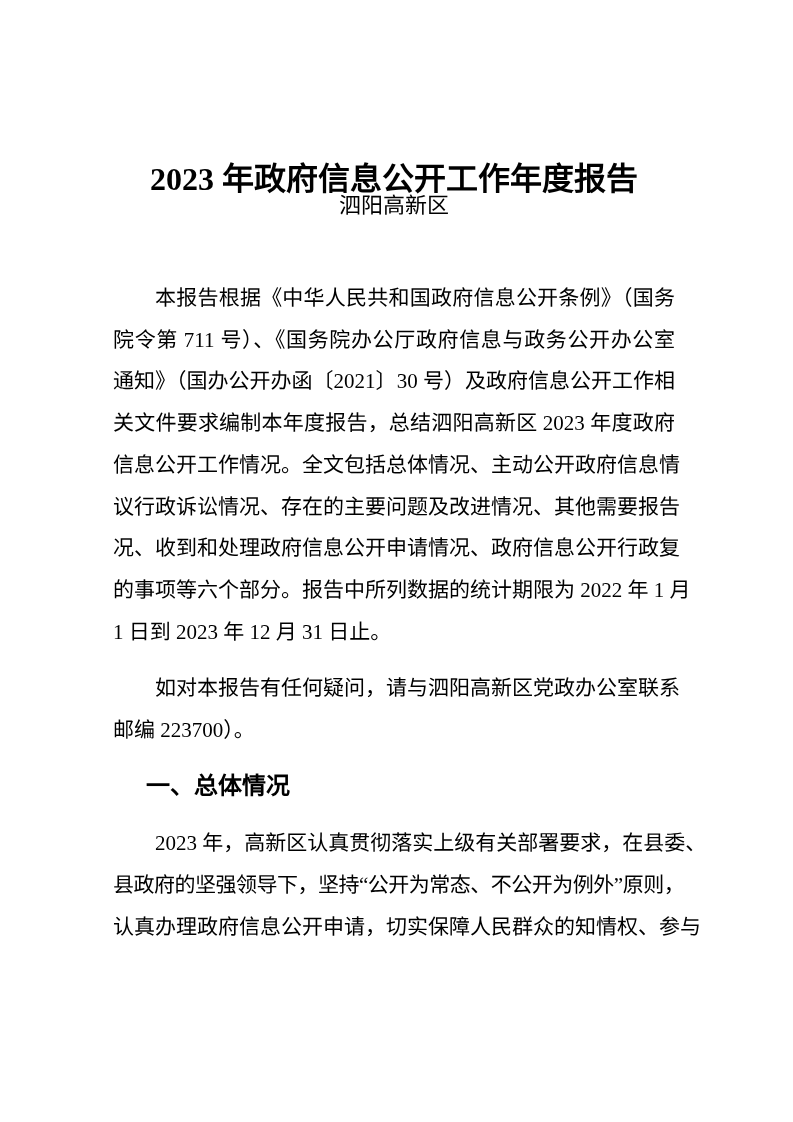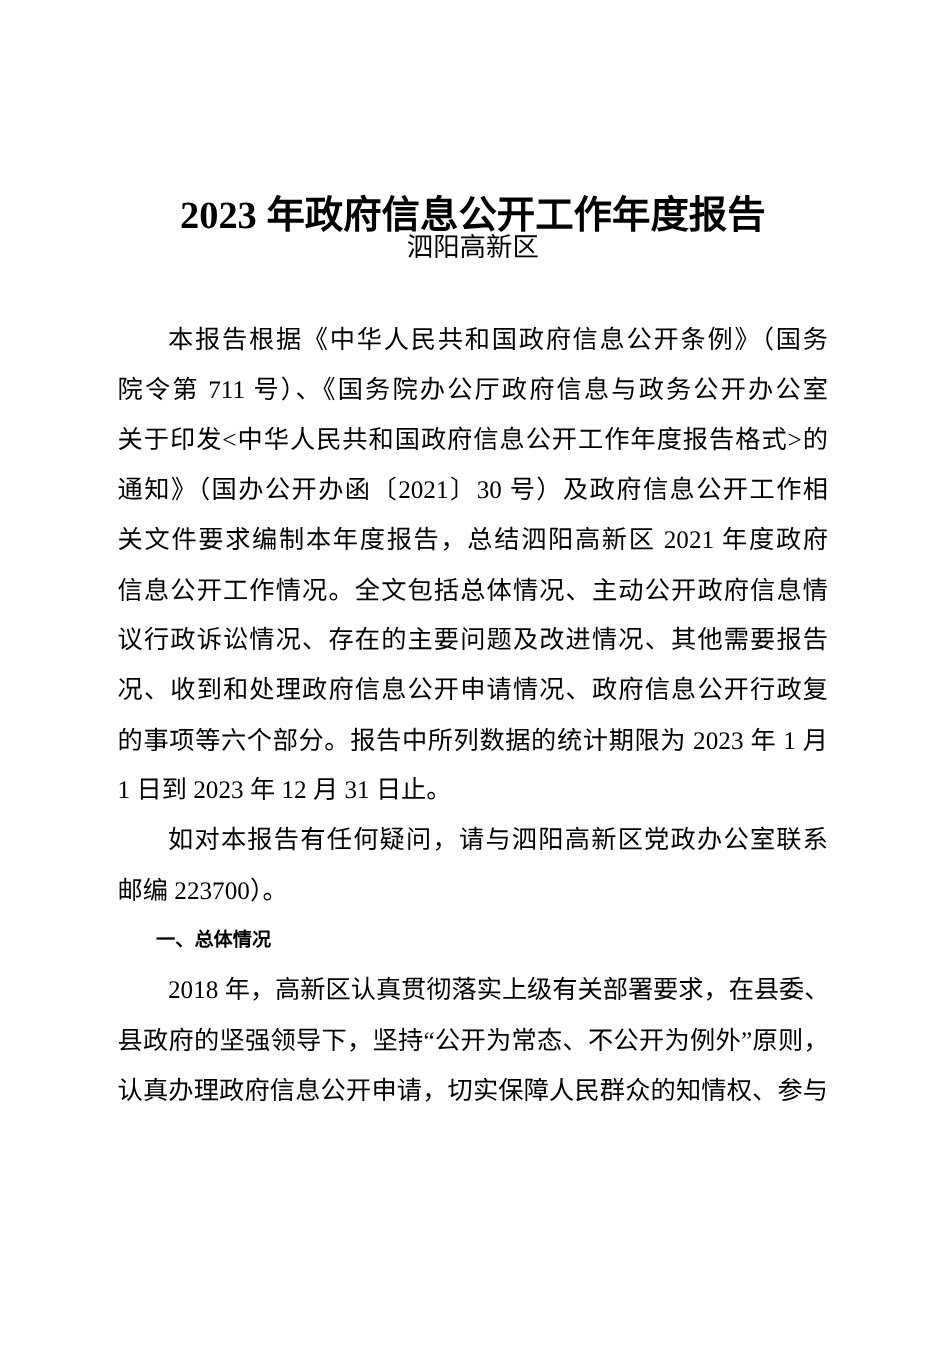--- a/index.html
+++ b/index.html
@@ -40,76 +40,75 @@
   }
   .doc-body {
     position: absolute;
     top: 263px;
     left: 98px;
     width: 592px;
     font-size: 21px;
     line-height: 41.7px;
     font-family: "Liberation Serif", "DejaVu Serif", serif;
   }
-  .para { margin: 0; padding: 0; }
+  .para { margin: 15px; padding: 0; }
   .line {
     display: block;
     text-align: justify;
     text-align-last: justify;
     white-space: nowrap;
   }
   .line.first { text-indent: 2em; }
   .line.endline {
     text-align: left;
     text-align-last: left;
   }
   .line.tight { letter-spacing: -0.5px; }
   .section-heading {
     display: block;
     text-indent: 2em;
     font-weight: bold;
-    font-size: 16px;
+    font-size: 24px;
     line-height: 41.7px;
-    font-family: Liberation Sans, sans-serif;
+    font-family: Liberation Mono, monospace;
     text-align: left;
     text-align-last: left;
     white-space: nowrap;
   }
 </style>
 </head>
 <body>
 
 <div class="page">
 
   <h1 class="doc-title">2023 年政府信息公开工作年度报告</h1>
 
   <div class="doc-subtitle">泗阳高新区</div>
 
   <div class="doc-body">
 
     <p class="para">
       <span class="line first">本报告根据《中华人民共和国政府信息公开条例》（国务</span>
       <span class="line">院令第 711 号）、《国务院办公厅政府信息与政务公开办公室</span>
-      <span class="line">关于印发&lt;中华人民共和国政府信息公开工作年度报告格式&gt;的</span>
       <span class="line">通知》（国办公开办函〔2021〕30 号）及政府信息公开工作相</span>
-      <span class="line">关文件要求编制本年度报告，总结泗阳高新区 2021 年度政府</span>
+      <span class="line">关文件要求编制本年度报告，总结泗阳高新区 2023 年度政府</span>
       <span class="line">信息公开工作情况。全文包括总体情况、主动公开政府信息情</span>
       <span class="line">议行政诉讼情况、存在的主要问题及改进情况、其他需要报告</span>
       <span class="line">况、收到和处理政府信息公开申请情况、政府信息公开行政复</span>
-      <span class="line">的事项等六个部分。报告中所列数据的统计期限为 2023 年 1 月</span>
+      <span class="line">的事项等六个部分。报告中所列数据的统计期限为 2022 年 1 月</span>
       <span class="line endline">1 日到 2023 年 12 月 31 日止。</span>
     </p>
 
     <p class="para">
       <span class="line first">如对本报告有任何疑问，请与泗阳高新区党政办公室联系</span>
       <span class="line endline">邮编 223700）。</span>
     </p>
 
     <h2 class="section-heading" style="margin:0;">一、总体情况</h2>
 
     <p class="para">
-      <span class="line first">2018 年，高新区认真贯彻落实上级有关部署要求，在县委、</span>
+      <span class="line first">2023 年，高新区认真贯彻落实上级有关部署要求，在县委、</span>
       <span class="line tight">县政府的坚强领导下，坚持“公开为常态、不公开为例外”原则，</span>
       <span class="line">认真办理政府信息公开申请，切实保障人民群众的知情权、参与</span>
     </p>
 
   </div>
 </div>
 
 </body></html>

